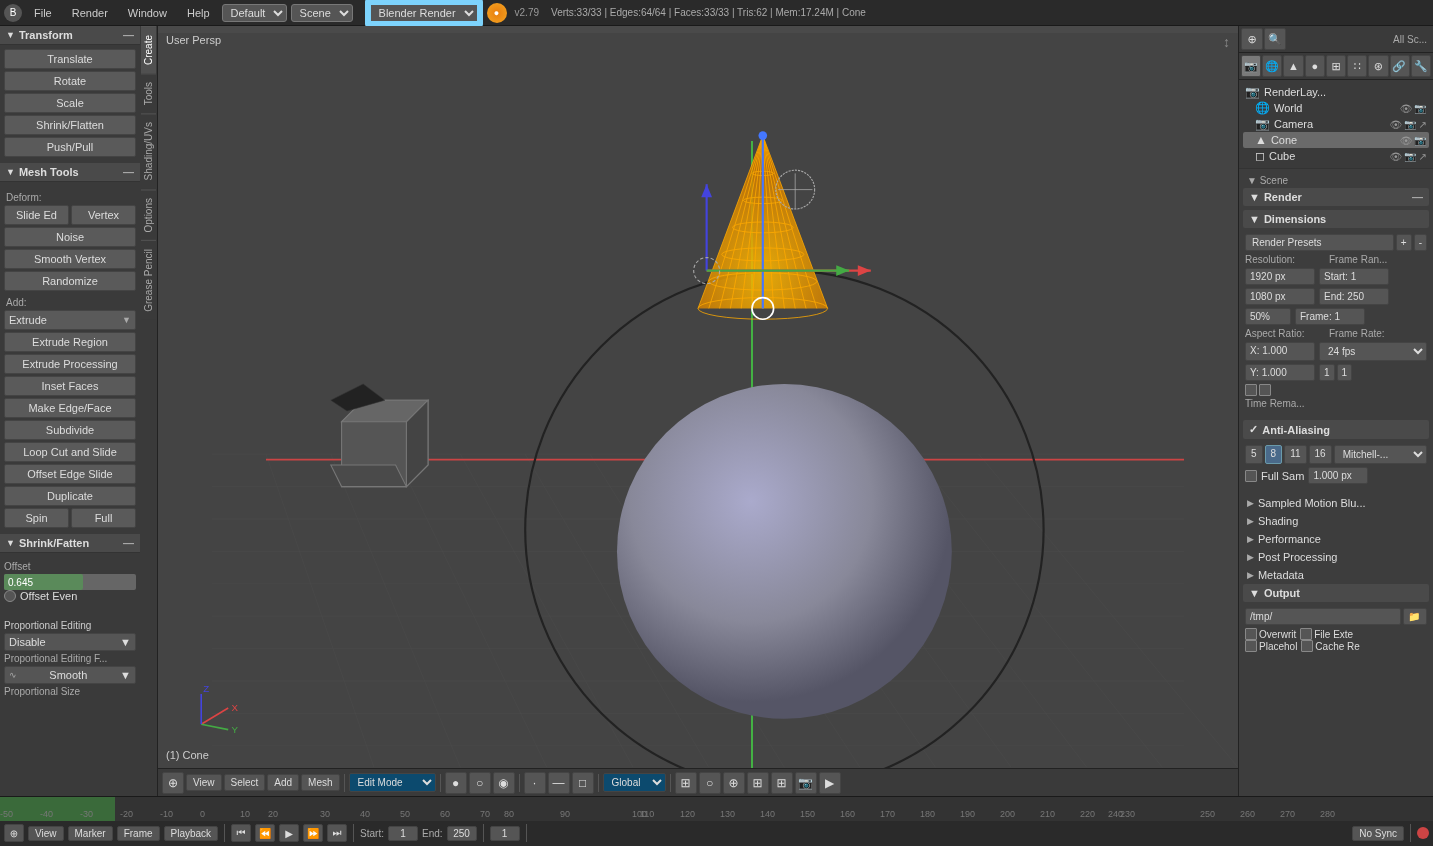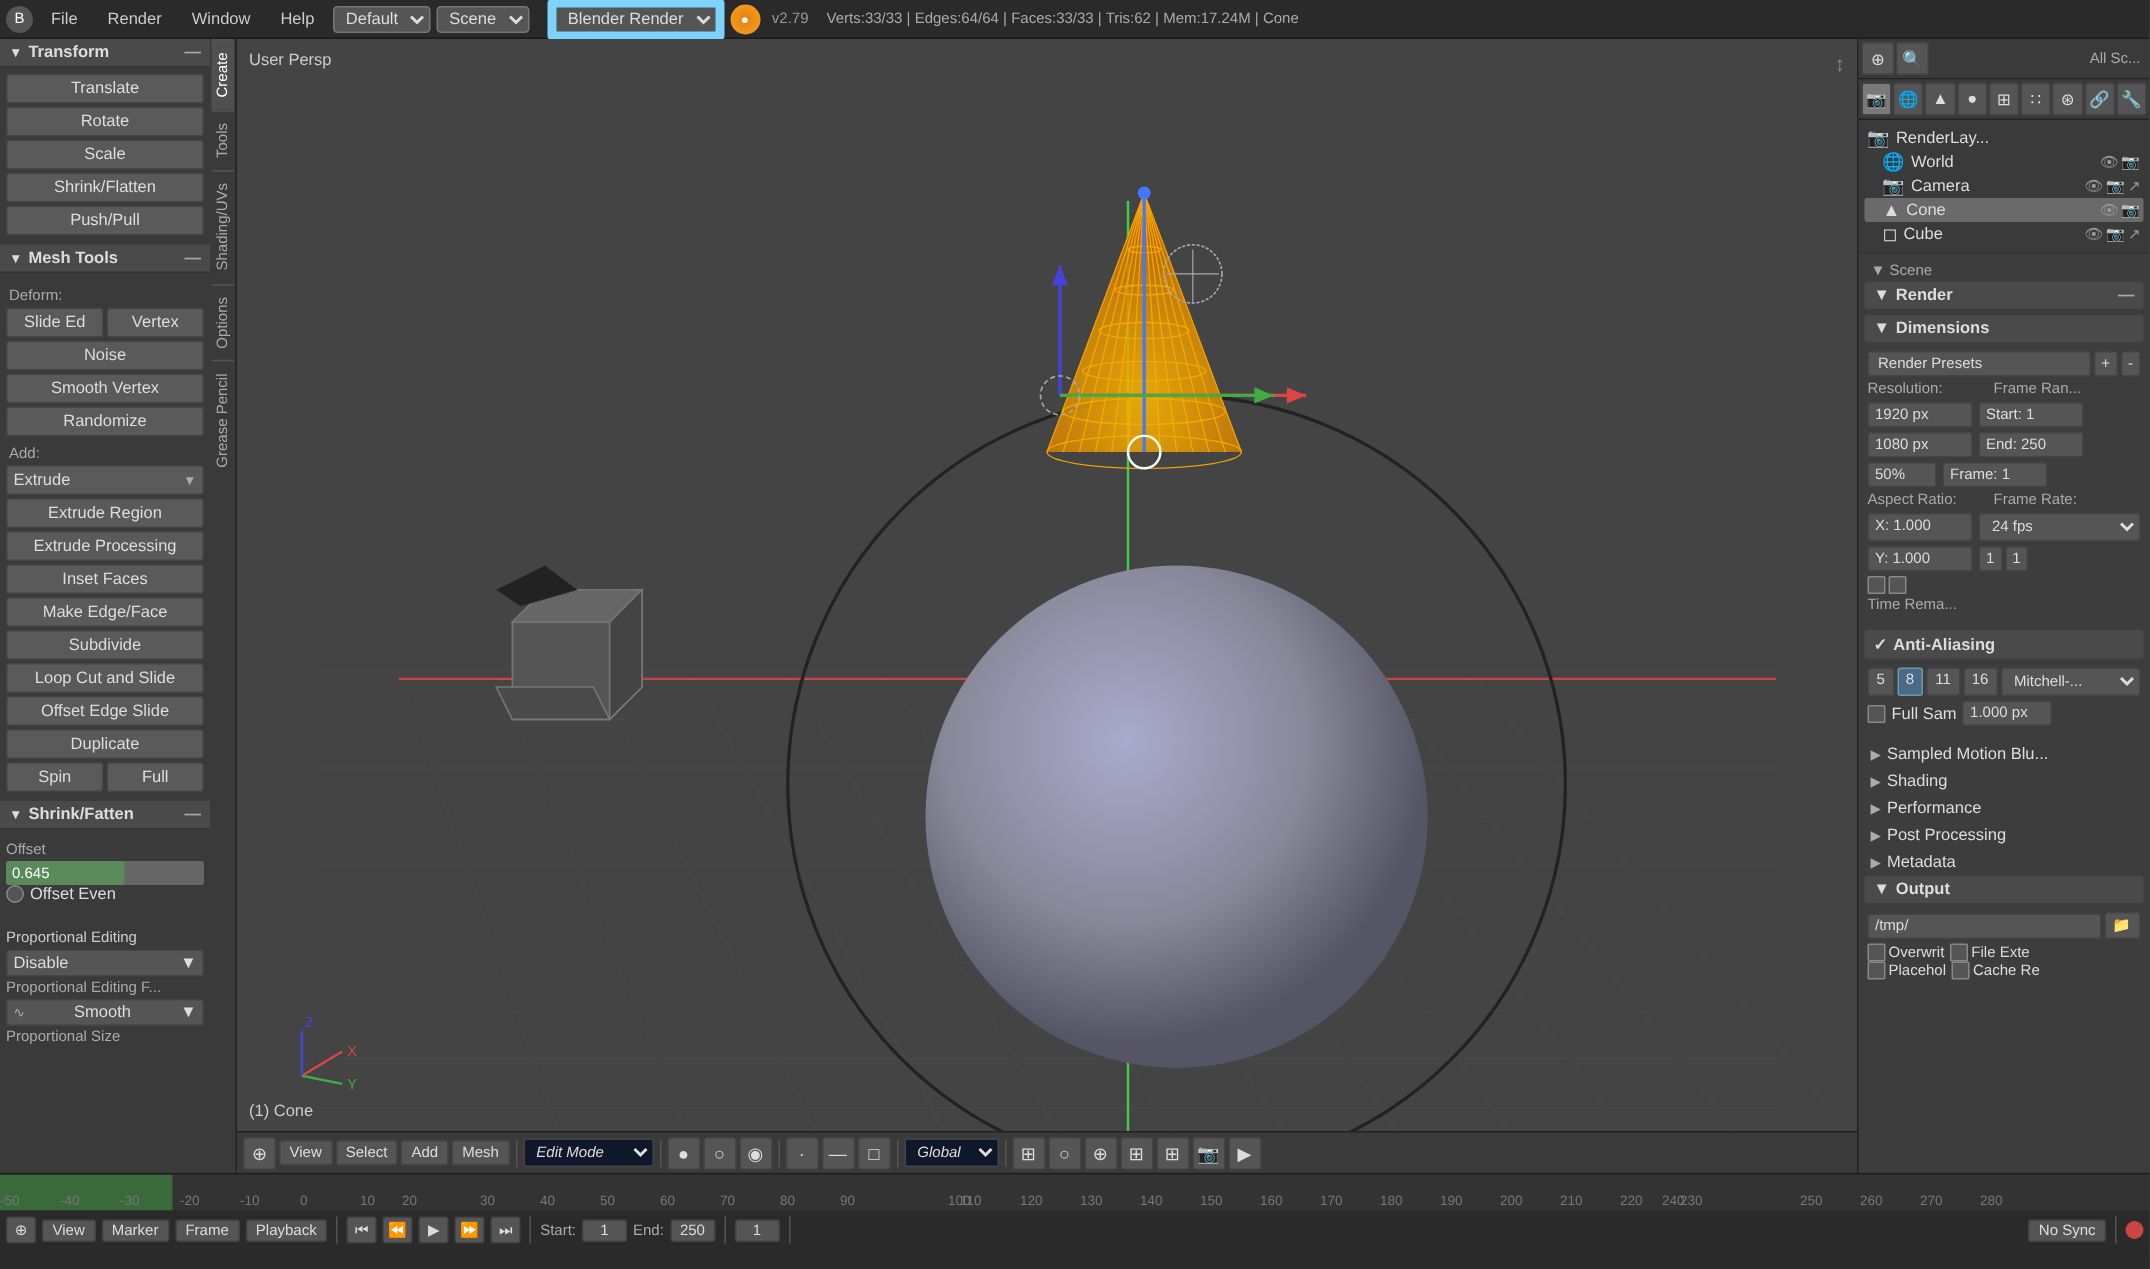--- a/index.html
+++ b/index.html
@@ -282,27 +282,26 @@
       background: #555;
       border: 1px solid #444;
       color: #ddd;
       padding: 2px 6px;
       border-radius: 2px;
       cursor: pointer;
       font-size: 10px;
       white-space: nowrap;
     }
     .vp-mode-select {
-      background: #0f172a;
+      background: #0c4a6e;
       border: 1px solid #444;
       color: #ddd;
       padding: 2px 4px;
       border-radius: 2px;
       font-size: 10px;
-      font-style: italic;
     }
     .vp-icon-btn {
       background: #555;
       border: 1px solid #444;
       color: #ddd;
       width: 22px; height: 22px;
       border-radius: 2px;
       cursor: pointer;
       display: flex; align-items: center; justify-content: center;
       font-size: 12px;
@@ -563,21 +562,21 @@
       border: 1px solid #444;
       color: #ddd;
       padding: 2px 4px;
       border-radius: 2px;
       font-size: 10px;
       flex: 1;
     }
 
     
     .bottom-bar {
-      height: 64px;
+      height: 50px;
       background: #2a2a2a;
       display: flex;
       flex-direction: column;
       border-top: 1px solid #1a1a1a;
       flex-shrink: 0;
     }
     .timeline-row {
       height: 24px;
       background: #333;
       display: flex;
@@ -1155,21 +1154,21 @@
       <span class="tl-tick" style="left:120px;">-20</span>
       <span class="tl-tick" style="left:160px;">-10</span>
       <span class="tl-tick" style="left:200px;">0</span>
       <span class="tl-tick" style="left:240px;">10</span>
       <span class="tl-tick" style="left:268px;">20</span>
       <span class="tl-tick" style="left:320px;">30</span>
       <span class="tl-tick" style="left:360px;">40</span>
       <span class="tl-tick" style="left:400px;">50</span>
       <span class="tl-tick" style="left:440px;">60</span>
       <span class="tl-tick" style="left:480px;">70</span>
-      <span class="tl-tick" style="left:520px;">80</span>
+      <span class="tl-tick" style="left:504px;">80</span>
       <span class="tl-tick" style="left:560px;">90</span>
       <span class="tl-tick" style="left:632px;">100</span>
       <span class="tl-tick" style="left:640px;">110</span>
       <span class="tl-tick" style="left:680px;">120</span>
       <span class="tl-tick" style="left:720px;">130</span>
       <span class="tl-tick" style="left:760px;">140</span>
       <span class="tl-tick" style="left:800px;">150</span>
       <span class="tl-tick" style="left:840px;">160</span>
       <span class="tl-tick" style="left:880px;">170</span>
       <span class="tl-tick" style="left:920px;">180</span>

